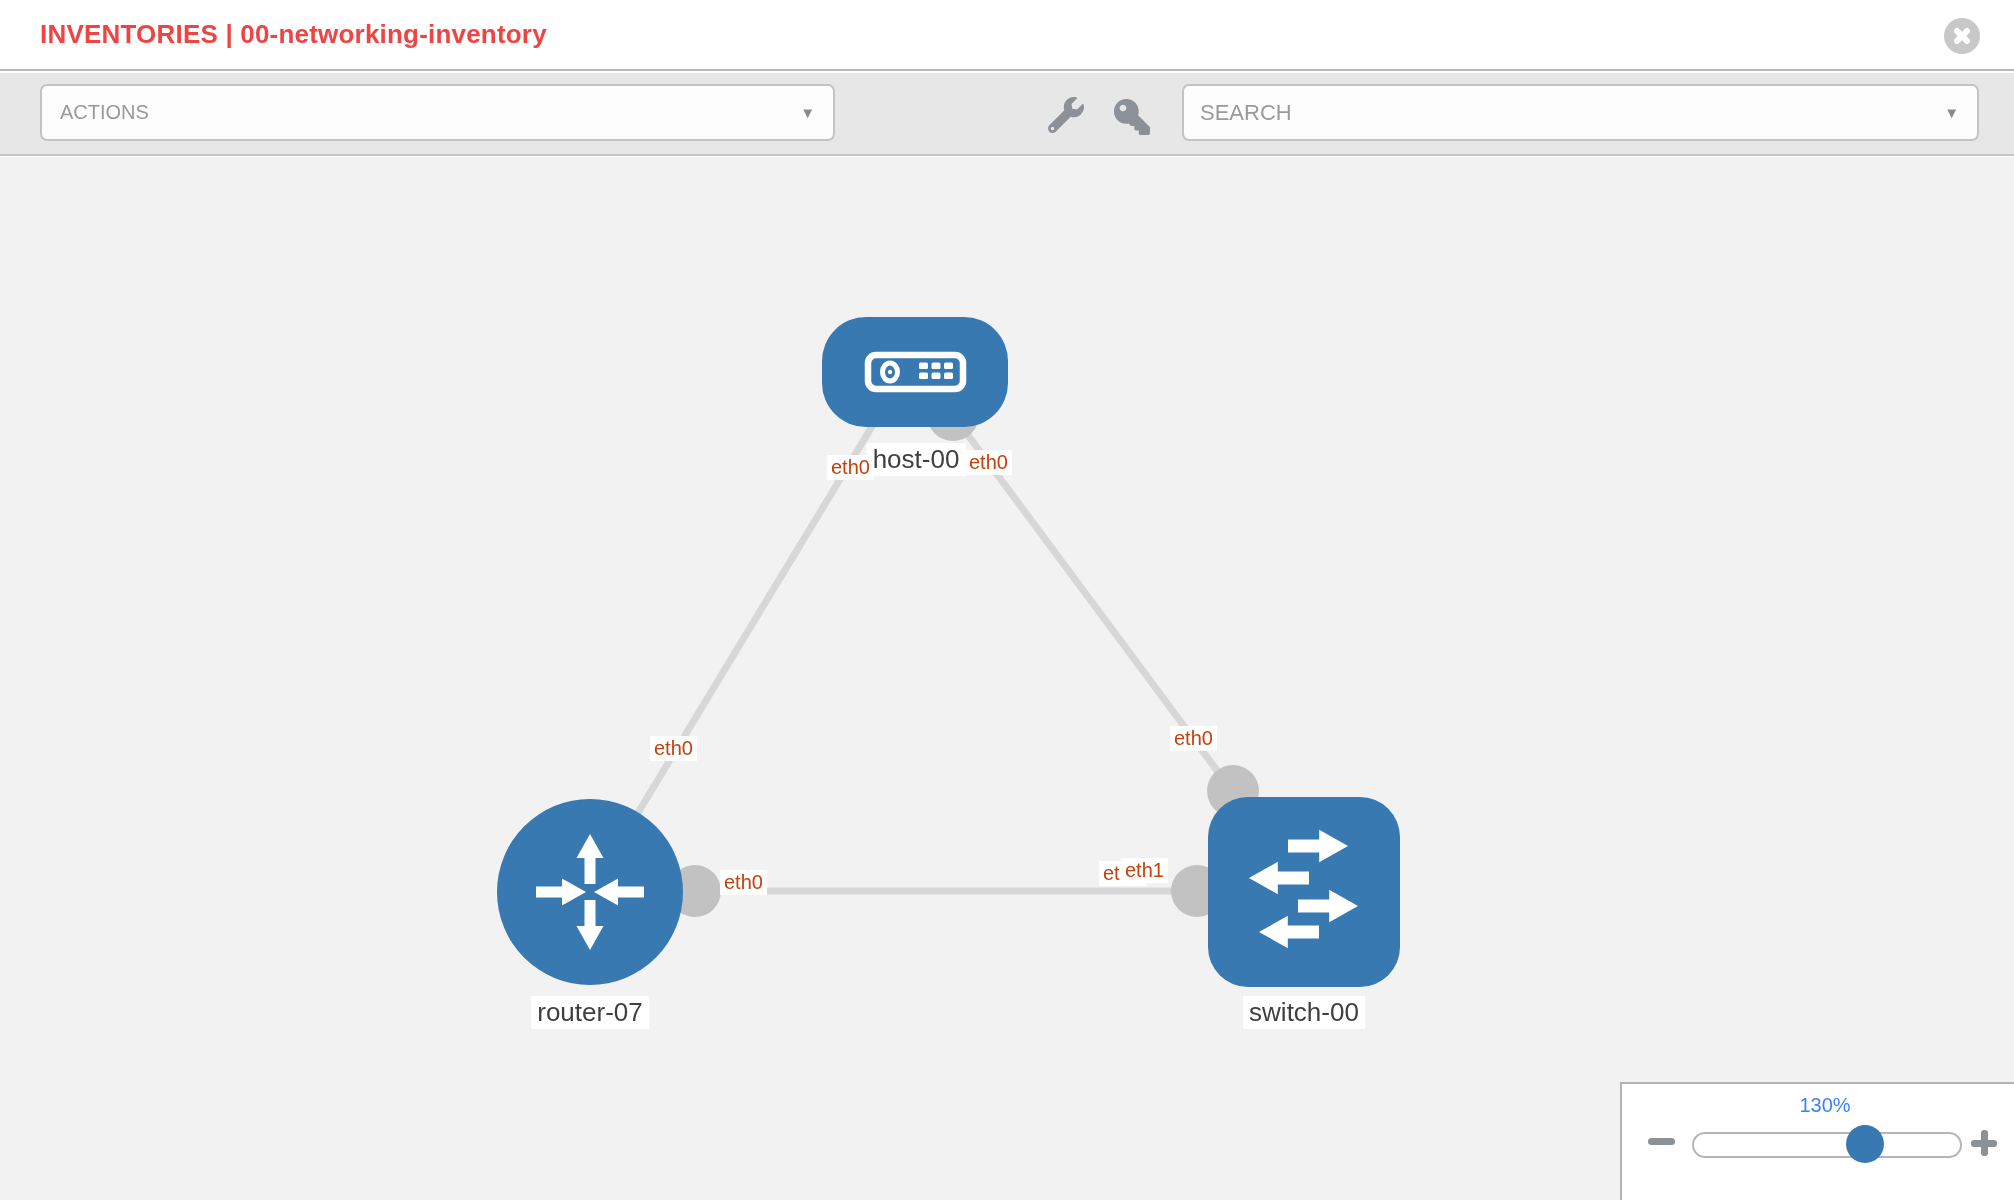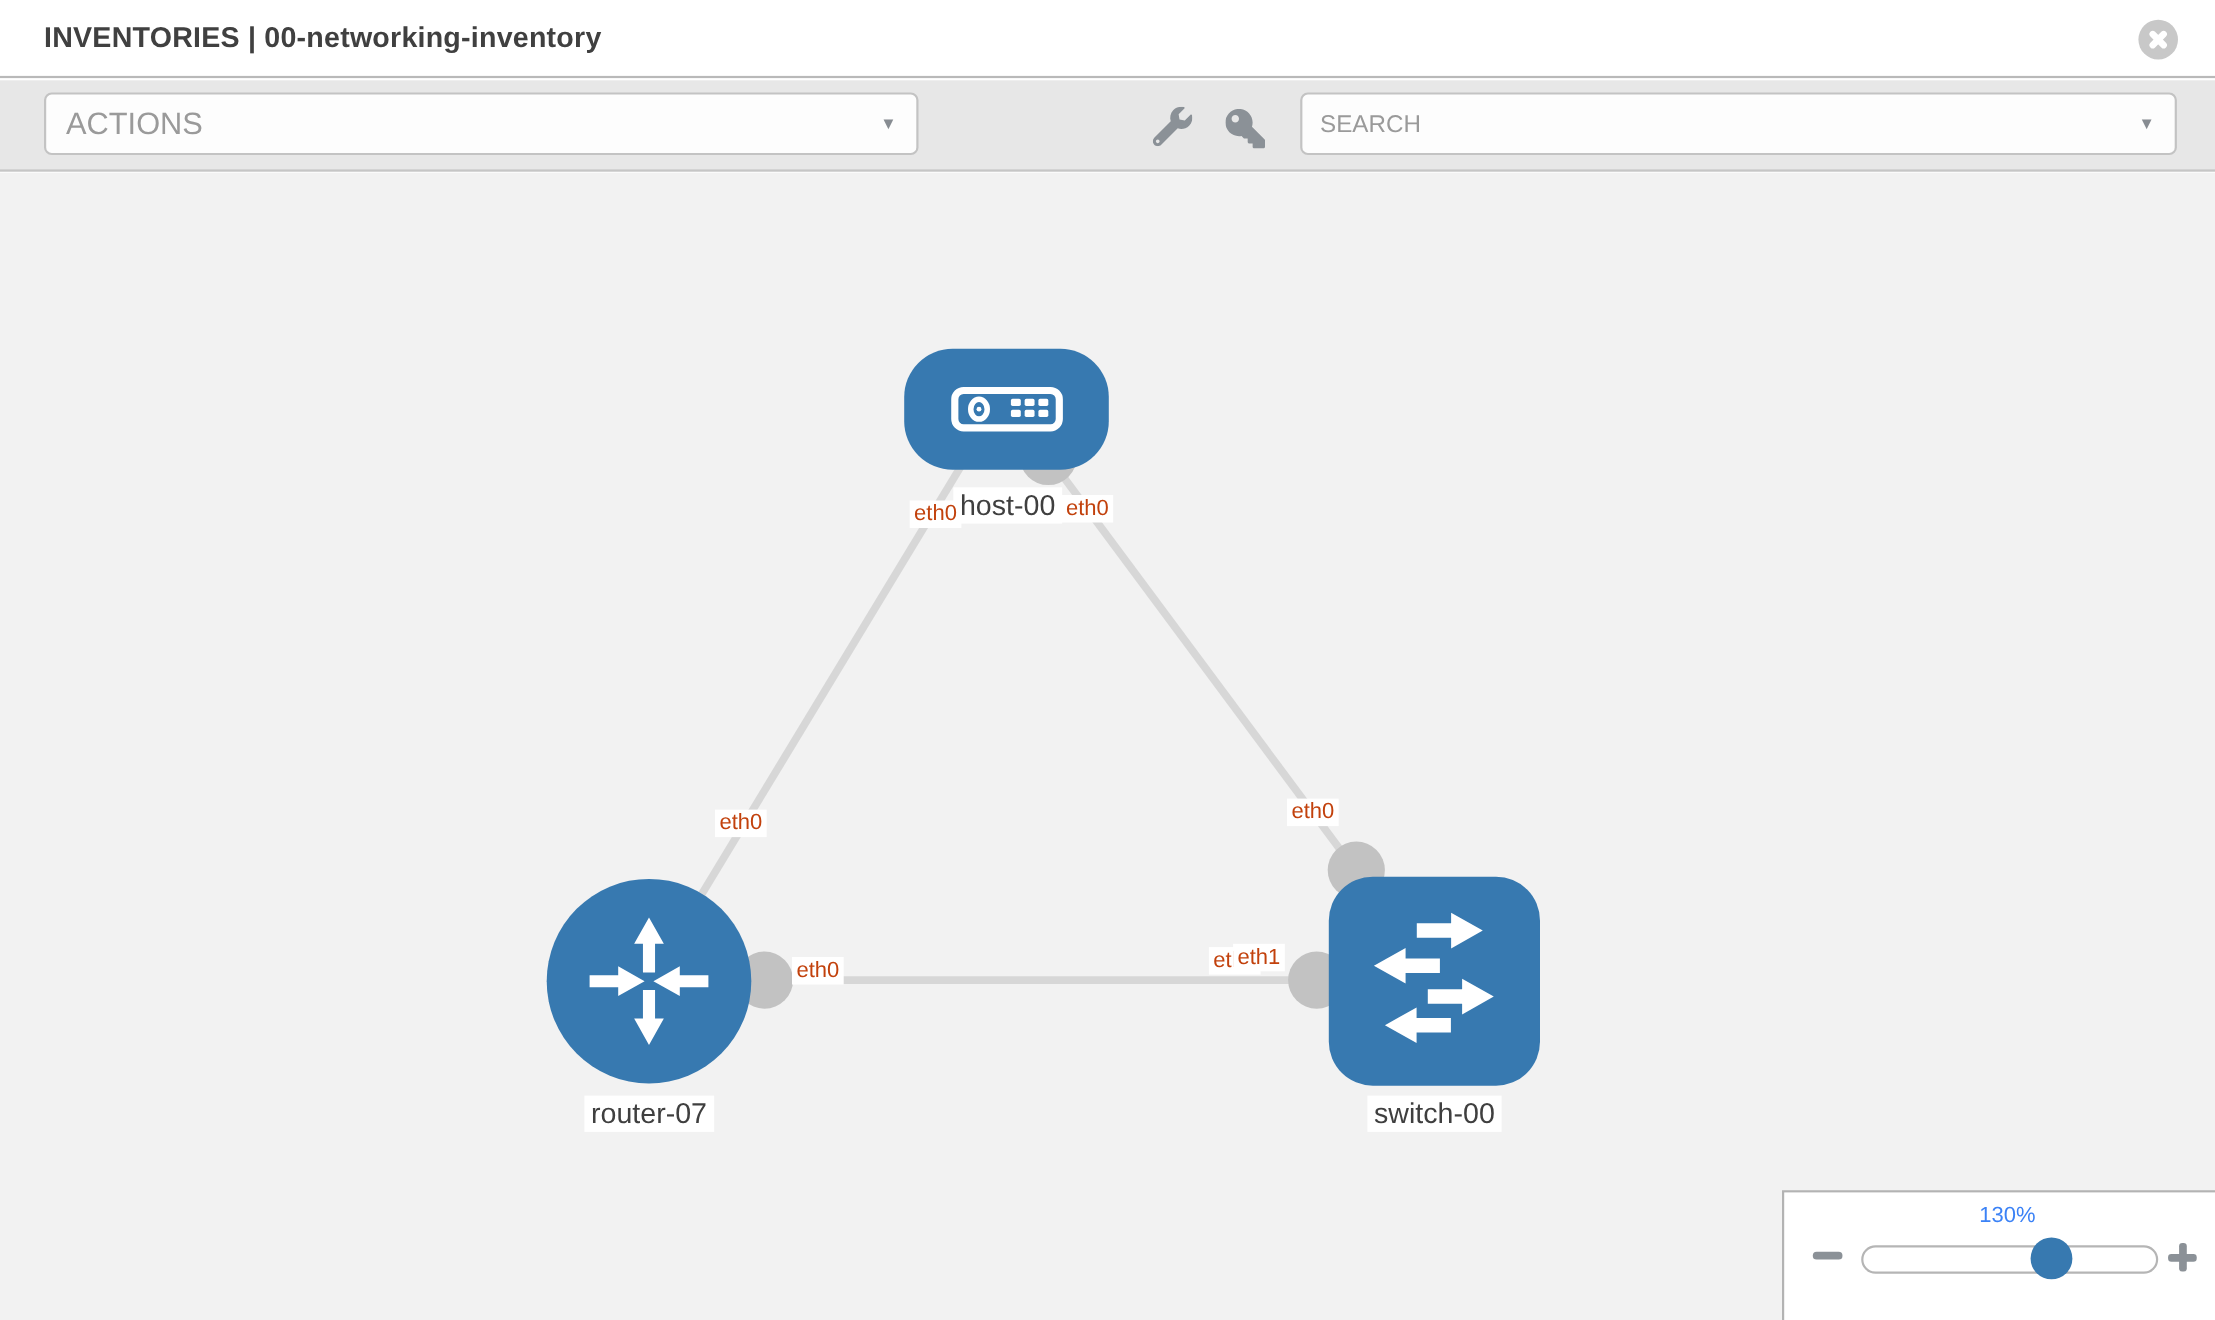--- a/index.html
+++ b/index.html
@@ -4,37 +4,37 @@
 <style>
   * { margin:0; padding:0; box-sizing:border-box; }
   html,body { width:2014px; height:1200px; overflow:hidden; background:#fff;
               font-family:"Liberation Sans", sans-serif; }
   #page { position:relative; width:2014px; height:1200px; }
 
   
   #header { position:absolute; top:0; left:0; width:2014px; height:71px;
             background:#ffffff; border-bottom:2px solid #b9b9b9; }
   #title { position:absolute; left:40px; top:0; line-height:69px;
-           font-size:26px; font-weight:bold; color:#404040; letter-spacing:.2px; }
+           font-size:26px; font-weight:bold; color:#ef4444; letter-spacing:.2px; }
   #close-btn { position:absolute; left:1944px; top:18px; width:36px; height:36px;
                border-radius:50%; background:#c8c8c8; cursor:pointer; }
   #close-btn i { position:absolute; left:8px; top:15px; width:20px; height:6px;
                  background:#fff; border-radius:3px; }
   #close-btn i.a { transform:rotate(45deg); }
   #close-btn i.b { transform:rotate(-45deg); }
 
   
   #toolbar { position:absolute; top:73px; left:0; width:2014px; height:83px;
              background:#e7e7e7; border-bottom:2px solid #c6c6c6; }
   .combo { position:absolute; top:11px; height:57px; background:#fdfdfd;
            border:2px solid #c3c3c3; border-radius:7px; }
   #actions-box { left:40px; width:795px; }
   #search-box { left:1182px; width:797px; }
   .combo .lbl { position:absolute; left:18px; top:0; line-height:53px;
-                font-size:28px; color:#9a9a9a; }
+                font-size:20px; color:#9a9a9a; }
   .combo input { position:absolute; left:16px; top:0; width:86%; height:53px;
                  border:none; outline:none; background:transparent;
                  font-size:22px; color:#6f6f6f; font-family:"Liberation Sans",sans-serif; }
   .combo input::placeholder { color:#9a9a9a; opacity:1; }
   .caret { position:absolute; right:18px; top:0; line-height:53px;
            font-size:15px; color:#878c92; }
   .tb-icon { position:absolute; cursor:pointer; }
 
   
   #canvas { position:absolute; top:157px; left:0; width:2014px; height:1043px;

